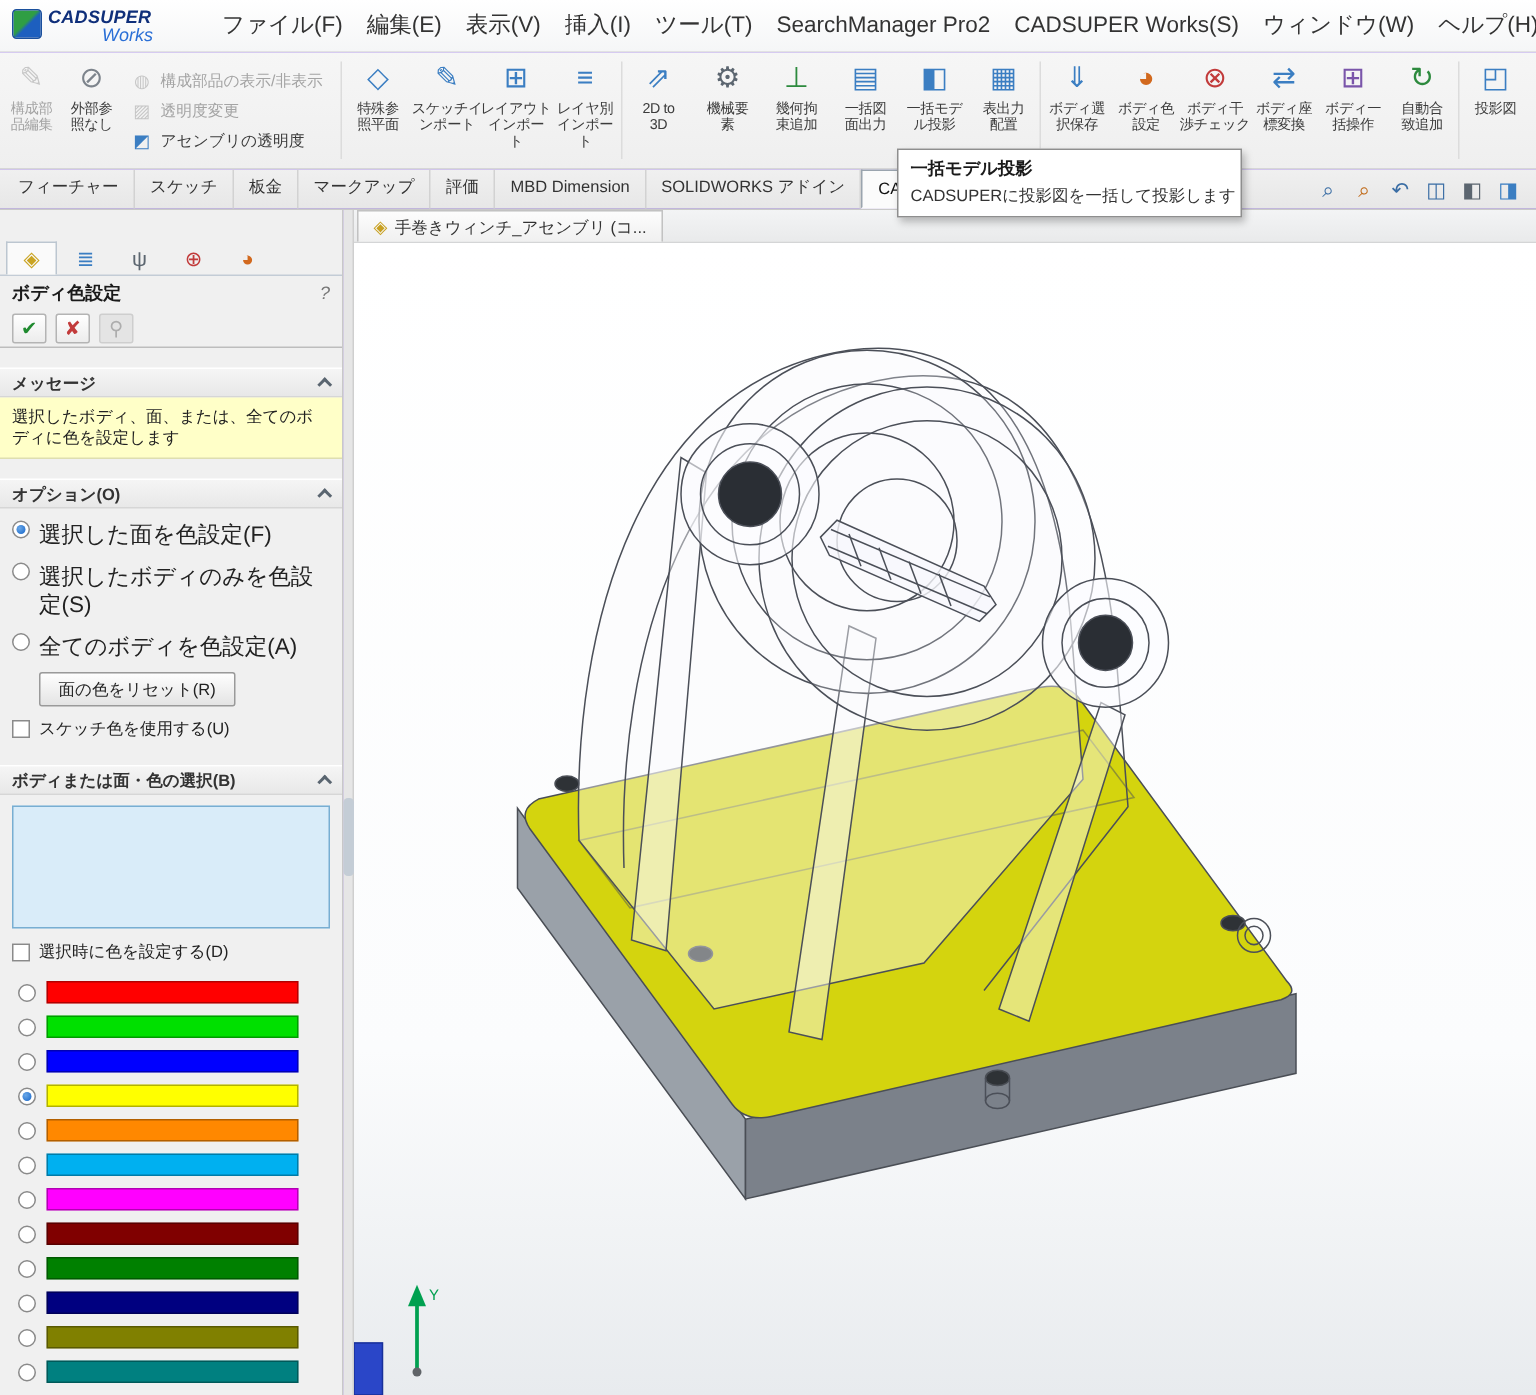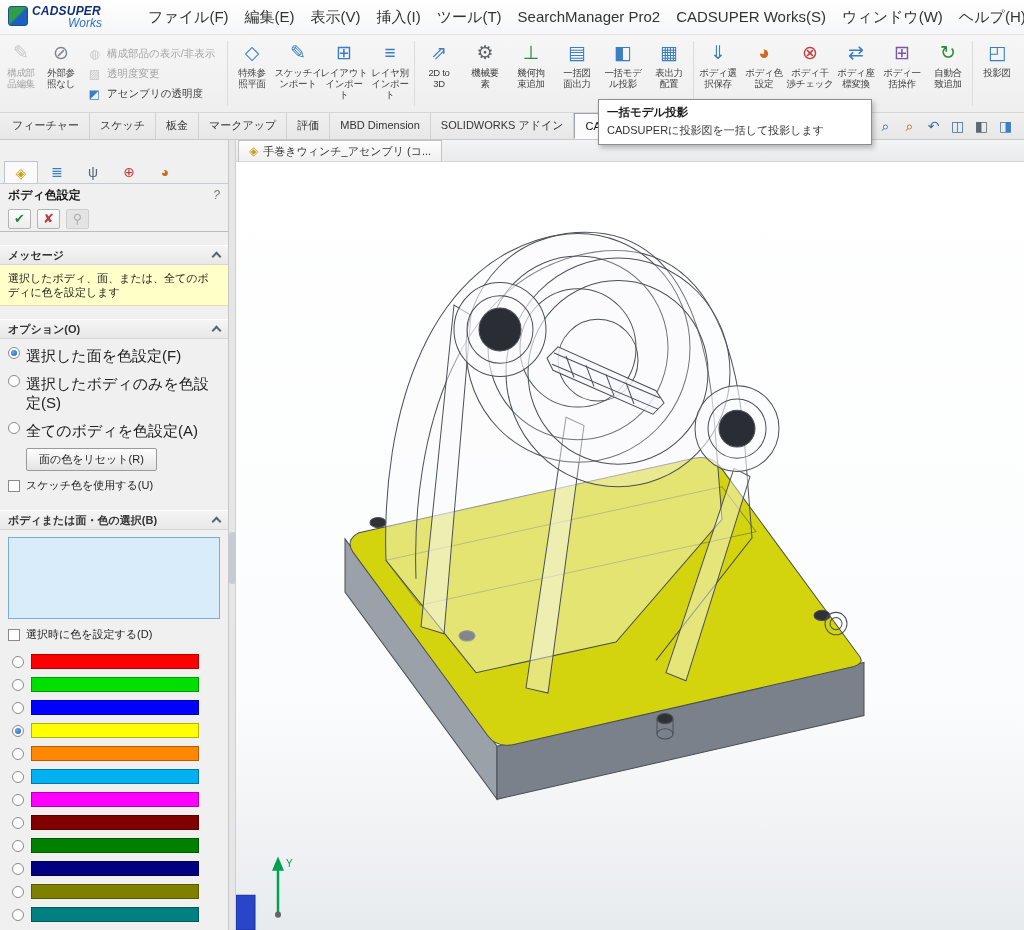--- a/index.html
+++ b/index.html
@@ -82,21 +82,21 @@
 
   
   .viewport{flex:1;position:relative;min-width:0;background:#fff;display:flex;flex-direction:column}
   .doc-tabbar{height:22px;flex:0 0 22px;background:linear-gradient(#f3f4f5,#e9eaeb);border-bottom:1px solid #d4d5d6;display:flex;align-items:flex-end;padding-left:2px}
   .doc-tab{height:21px;display:flex;align-items:center;gap:5px;padding:0 10px;background:linear-gradient(#fdfdfd,#f0f0f0);border:1px solid #c2c2c2;border-bottom:none;font-size:11px;color:#333;white-space:nowrap;cursor:default}
   .doc-tab-icon{font-size:12px}
   .scene-wrap{flex:1;position:relative}
   svg.scene{position:absolute;left:0;top:0;width:100%;height:100%}
 
   
-  .tooltip{position:absolute;left:598px;top:99px;width:274px;background:#fff;border:1px solid #8e8e8e;box-shadow:2px 3px 5px rgba(0,0,0,.25);padding:5px 8px 6px 8px;z-index:60}
+  .tooltip{position:absolute;left:598px;top:99px;width:230px;background:#fff;border:1px solid #8e8e8e;box-shadow:2px 3px 5px rgba(0,0,0,.25);padding:5px 8px 6px 8px;z-index:60}
   .tooltip-title{font-size:11.5px;font-weight:bold;color:#1a1a1a;margin-bottom:3px;white-space:nowrap}
   .tooltip-body{font-size:11px;color:#333;white-space:nowrap}
 </style>
 </head>
 <body>
 
 <div class="app">
 
   <div class="menubar">
     <div class="logo">

